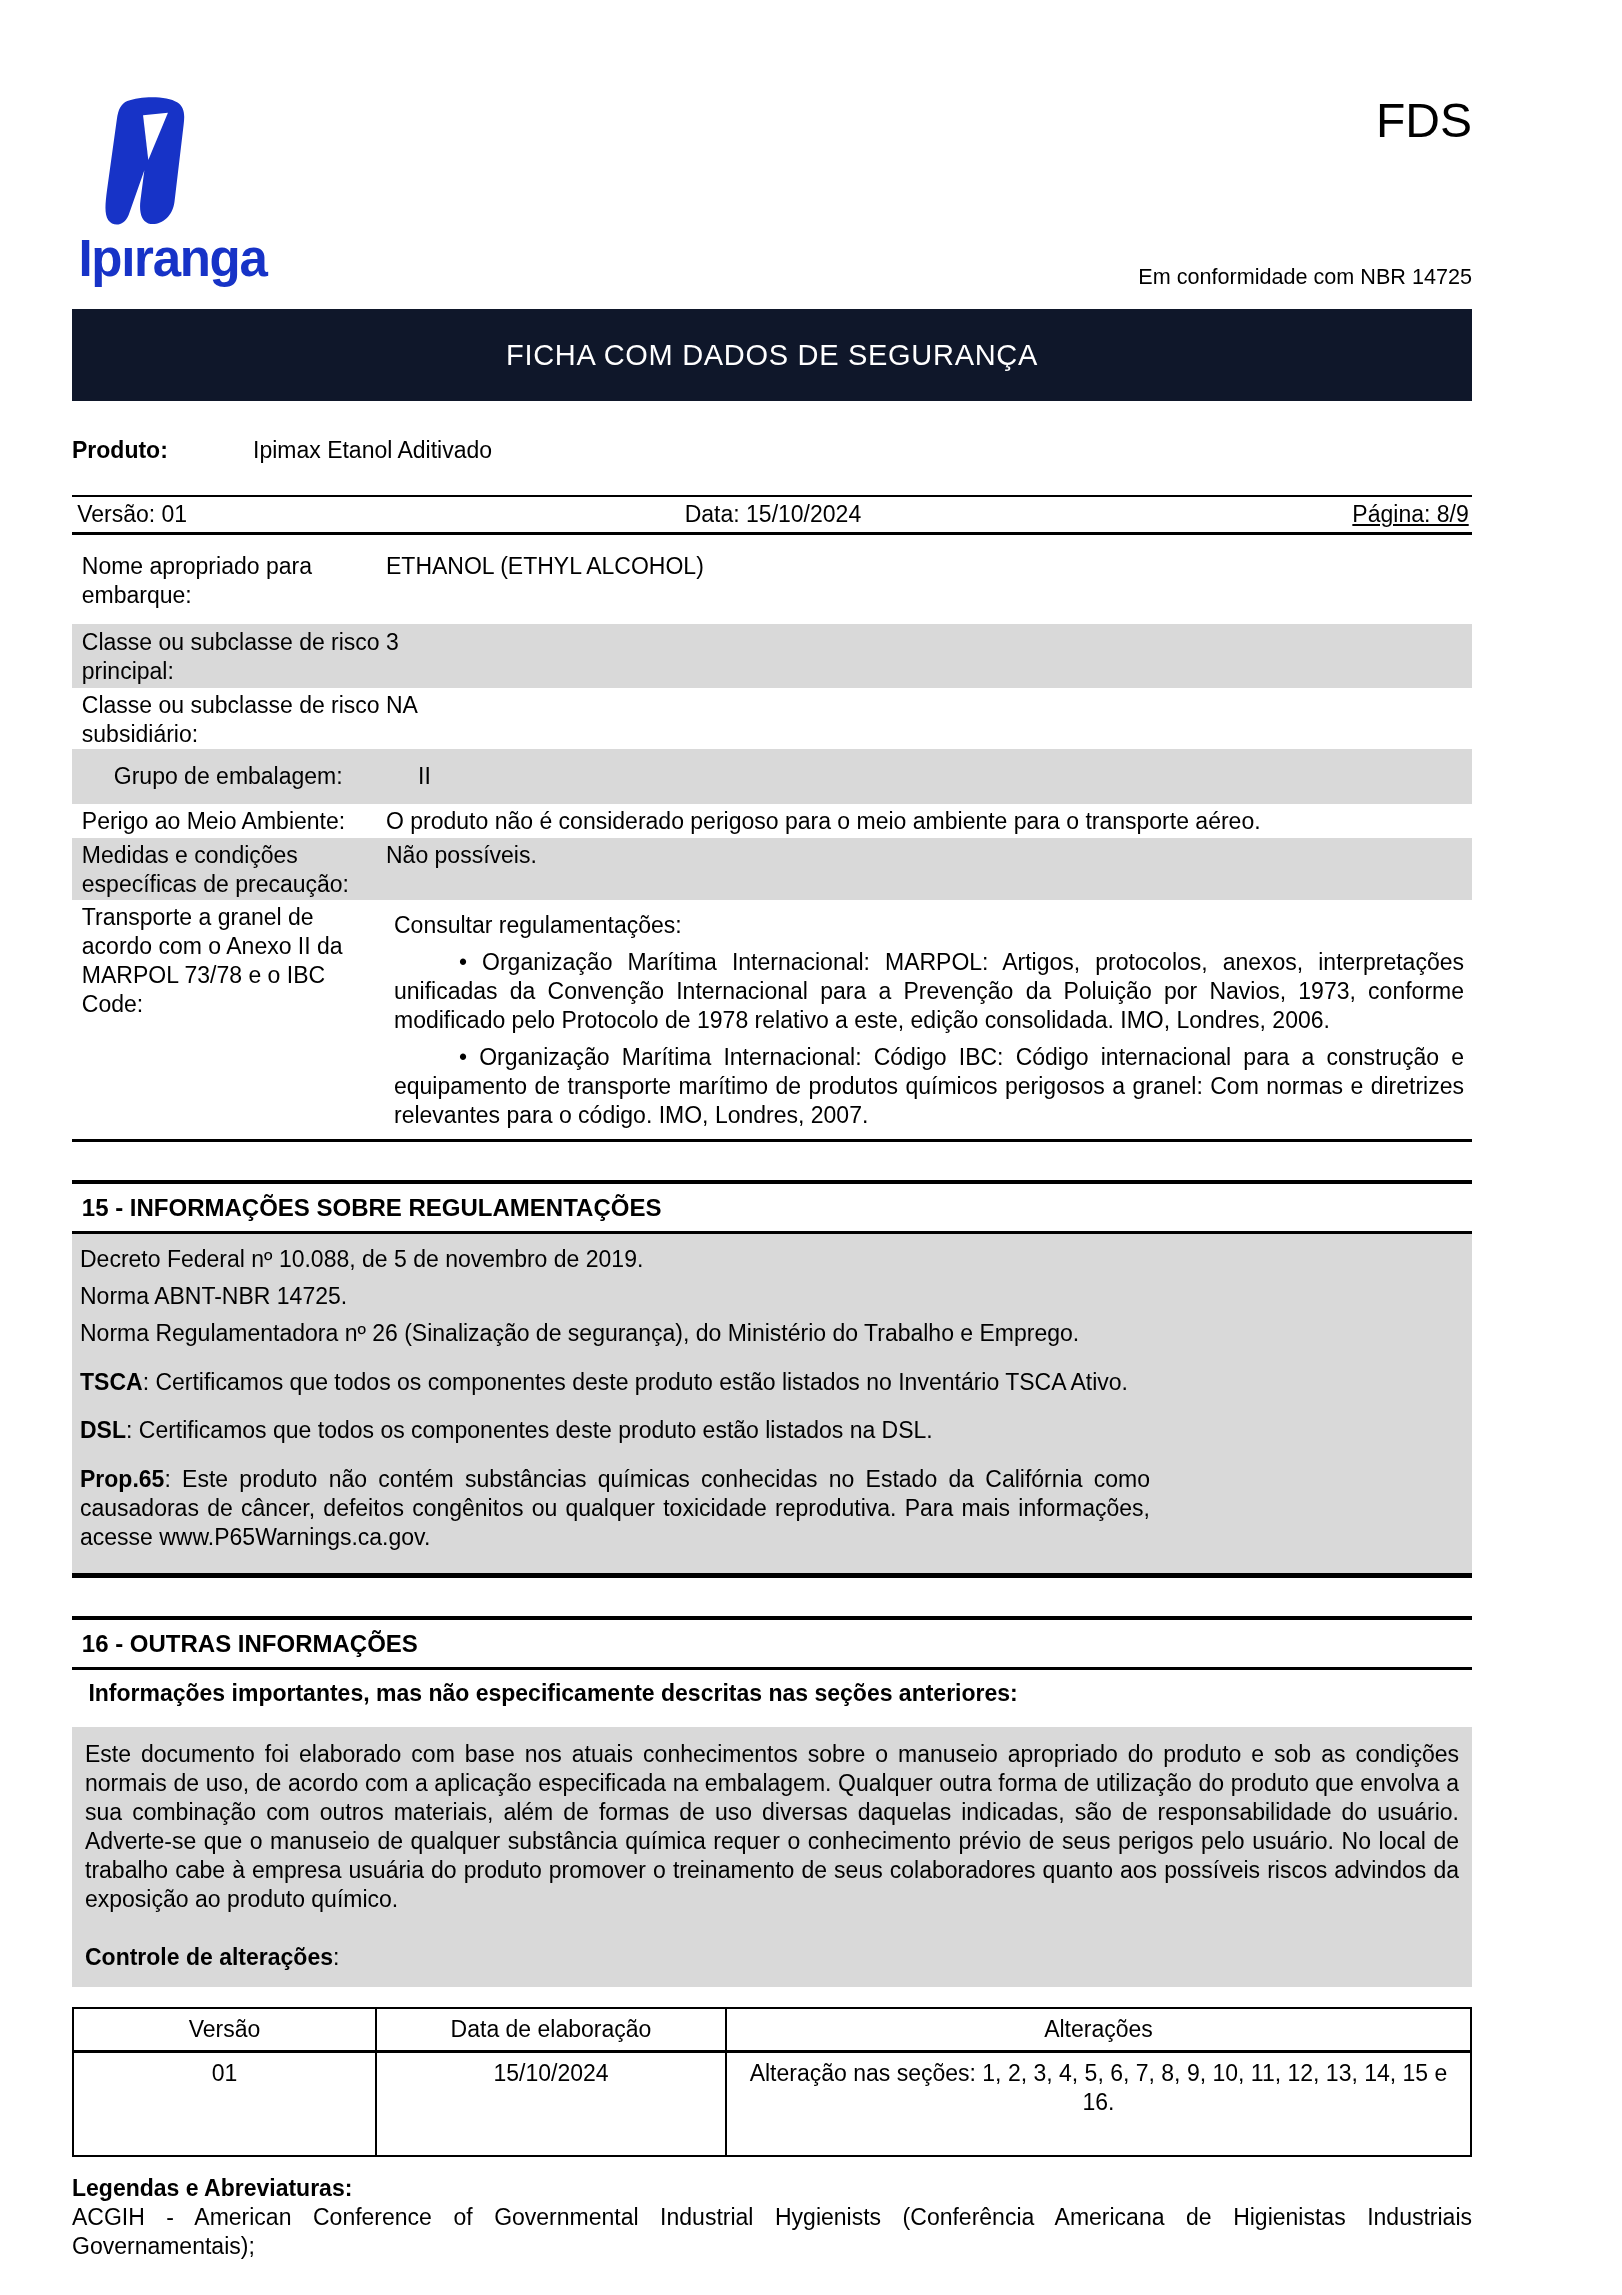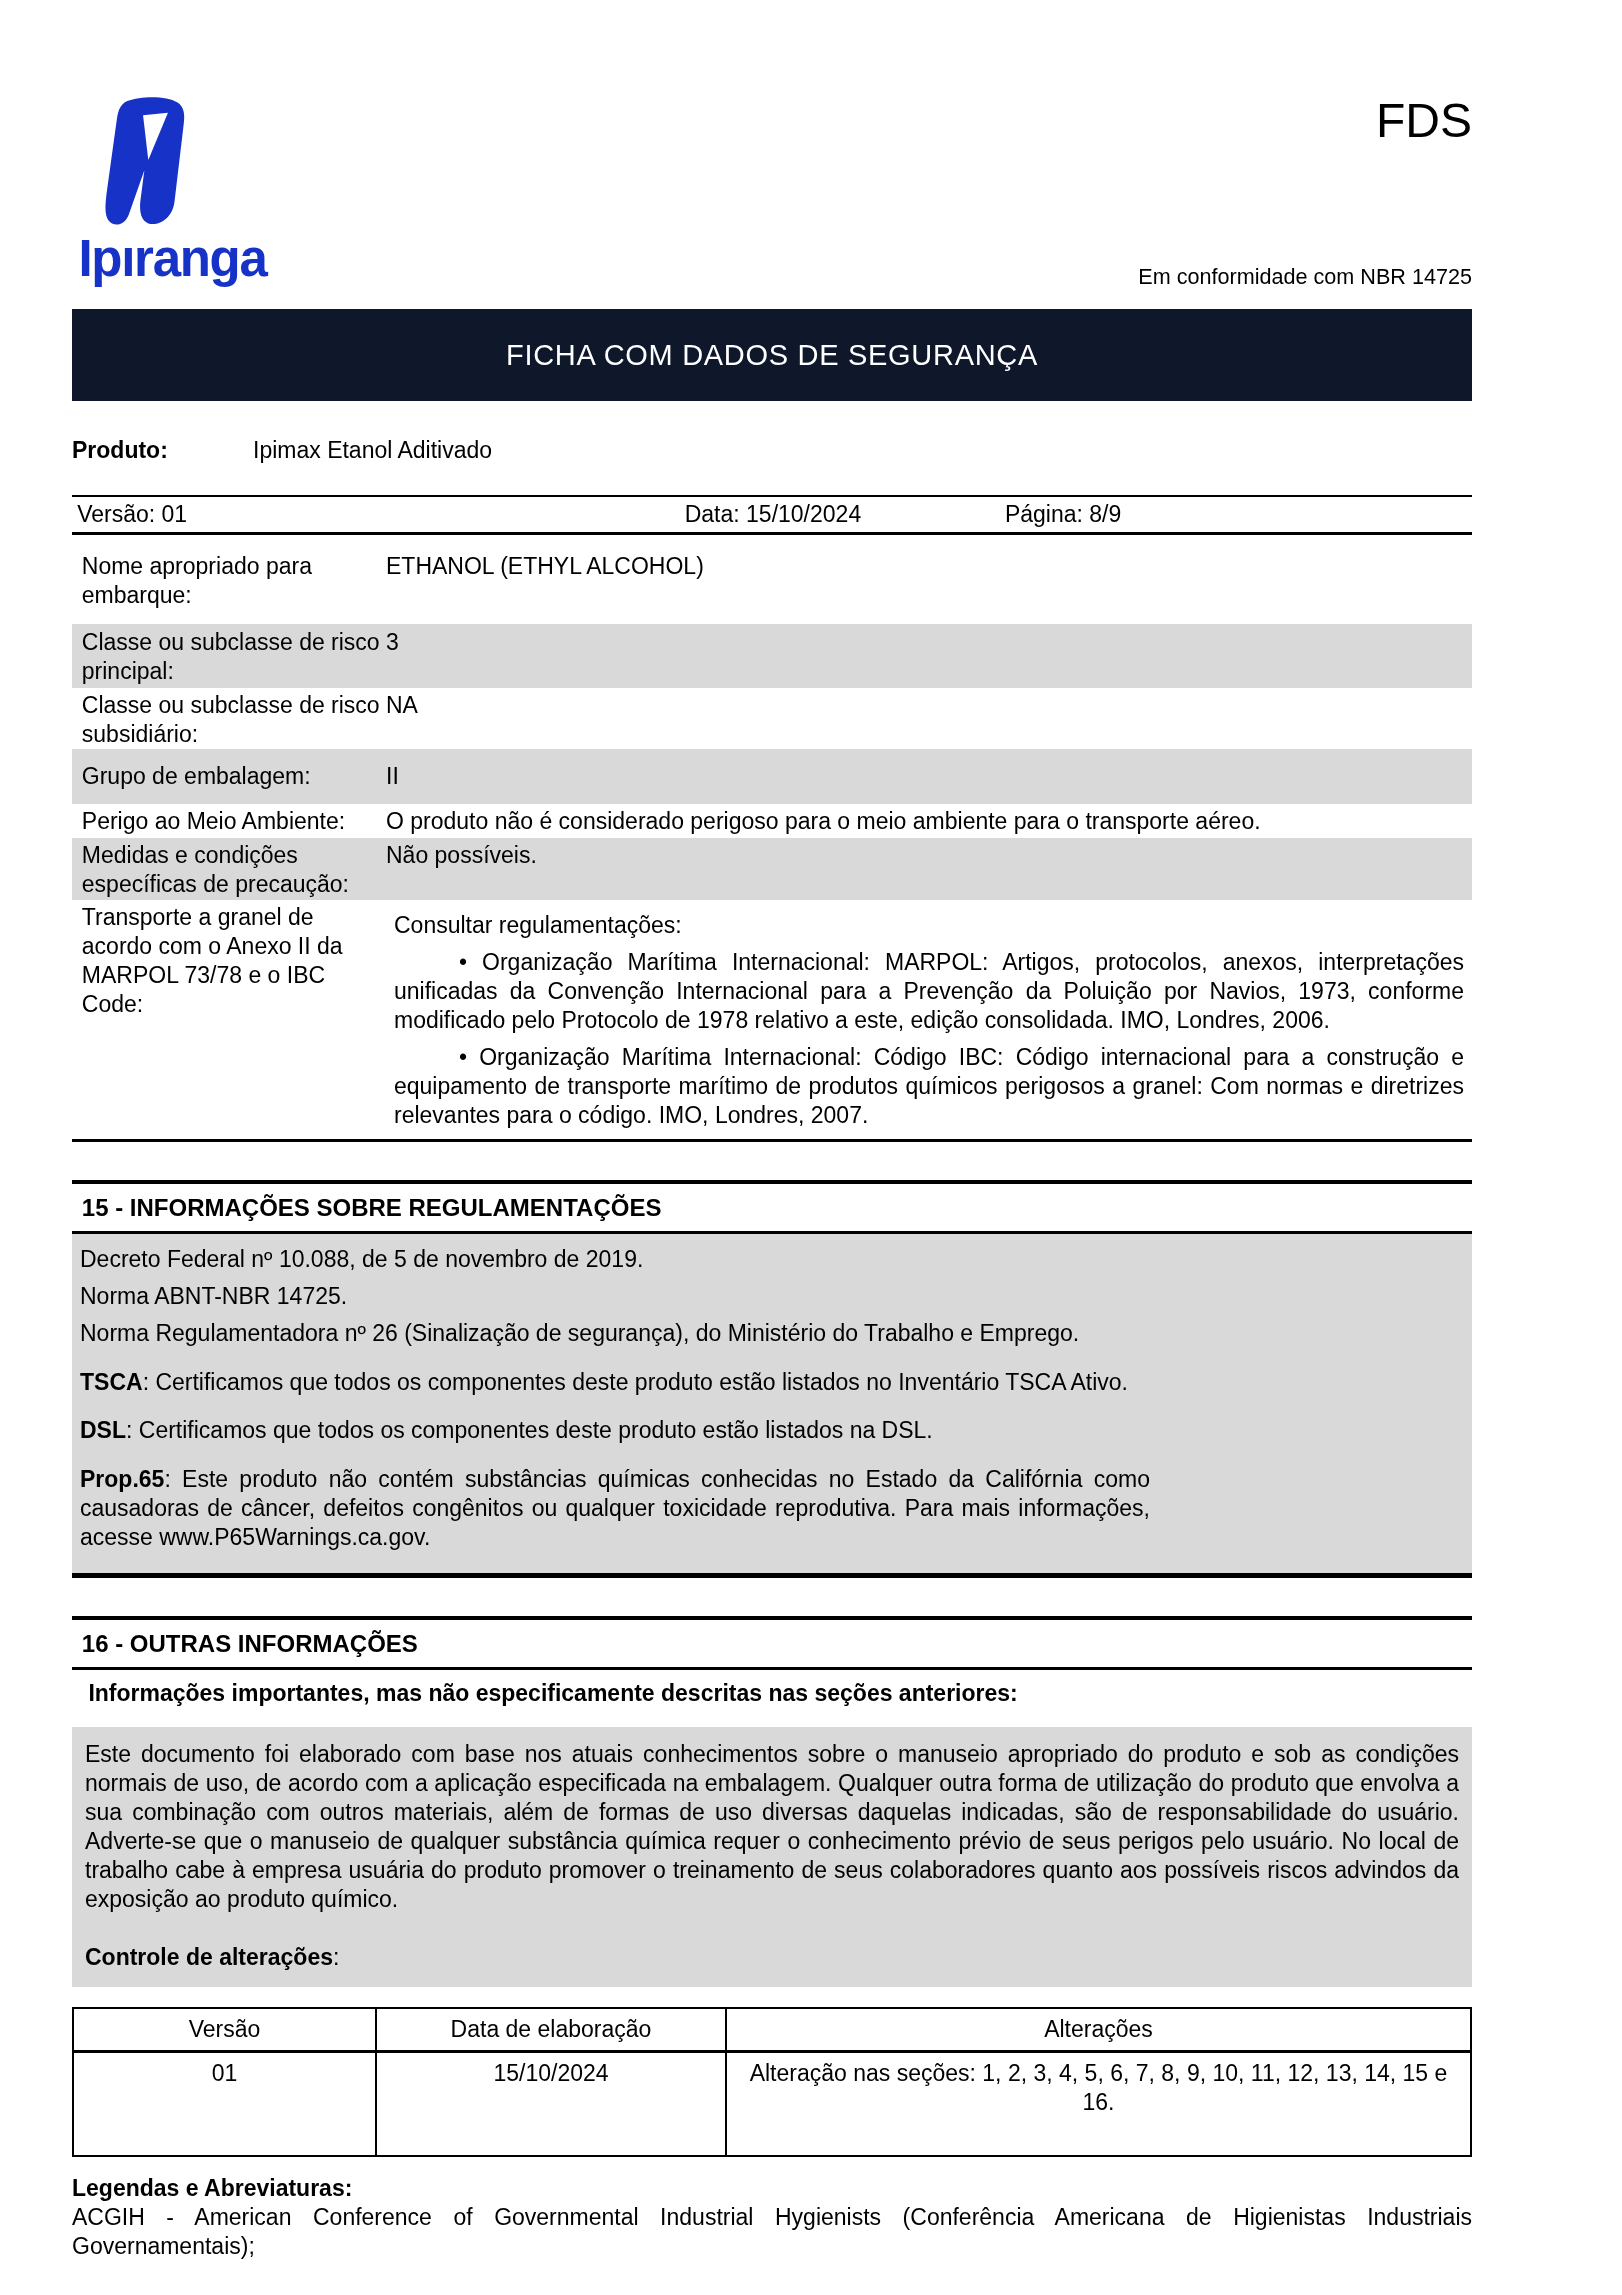--- a/index.html
+++ b/index.html
@@ -31,31 +31,31 @@
   .product-line{margin-top:35px;display:flex;}
   .product-label{font-weight:bold;width:181px;}
   .version-strip{
     margin-top:30px;
     border-top:2.6px solid #000;border-bottom:3.3px solid #000;
     height:35px;display:flex;align-items:center;
   }
   .version-strip>div{flex:1;}
   .vs-left{text-align:left;padding-left:5.2px;}
   .vs-center{text-align:center;}
-  .vs-right{text-align:left;padding-right:3.3px;}
+  .vs-right{text-align:right;padding-right:3.3px;text-decoration:underline;}
 
   .transport-table{border-bottom:3.9px solid #000;}
   .trow{display:flex;}
   .trow.shaded{background:#d9d9d9;}
   .tlabel{width:314px;box-sizing:border-box;padding-left:9.8px;flex:none;}
   .tvalue{width:1086px;flex:none;}
   .r1{padding-top:17px;padding-bottom:14px;}
   .r2{padding-top:3.9px;padding-bottom:2.6px;}
   .r3{padding-top:2.6px;padding-bottom:0;}
-  .r4{padding-top:13px;padding-bottom:13px;}
+  .r4{padding-top:13px;padding-bottom:13px;padding-left:32px;}
   .r5{padding-top:2.6px;padding-bottom:2.6px;}
   .r6{padding-top:2.6px;padding-bottom:1.3px;}
   .r7{padding-top:2.6px;padding-bottom:1.3px;}
   .tvalue p{margin:8px;}
   .just{text-align:justify;}
   .bullet{text-indent:65px;}
 
   .section-header{
     margin-top:38px;
     border-top:4.6px solid #000;border-bottom:3.3px solid #000;

